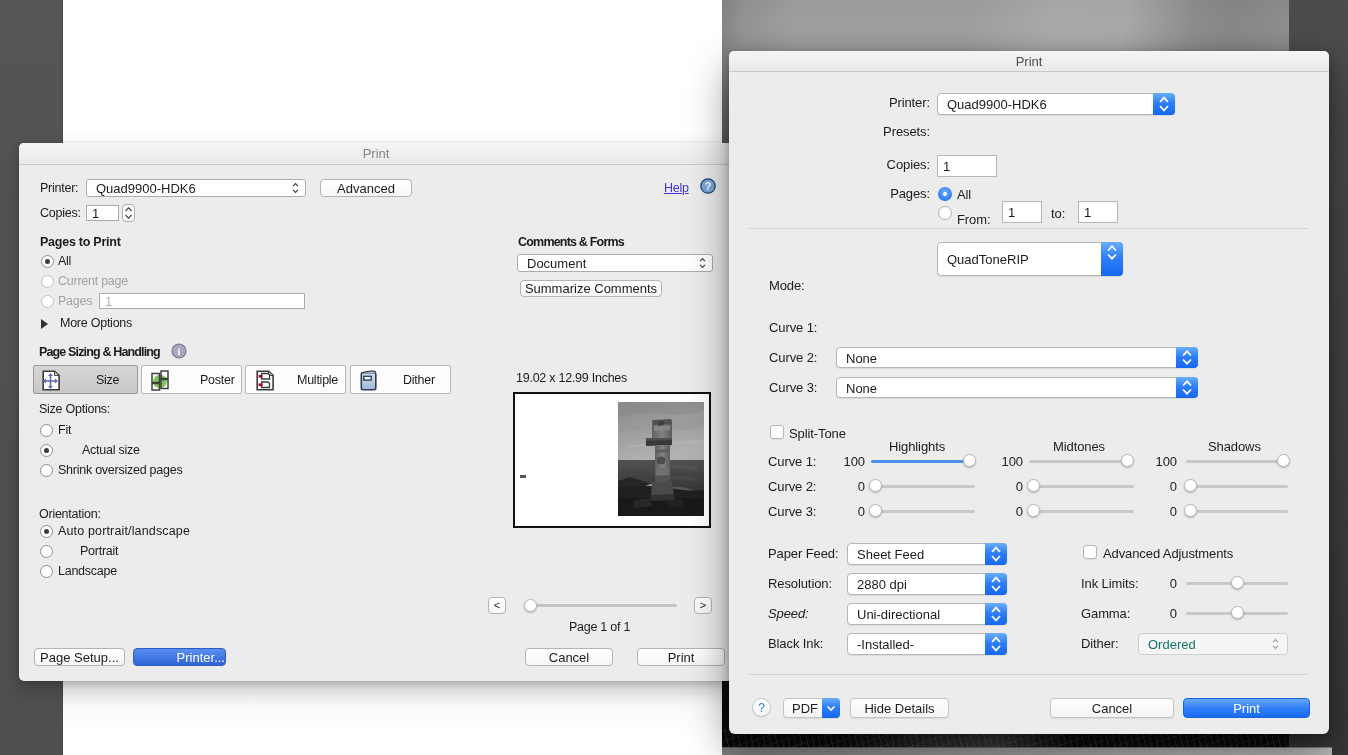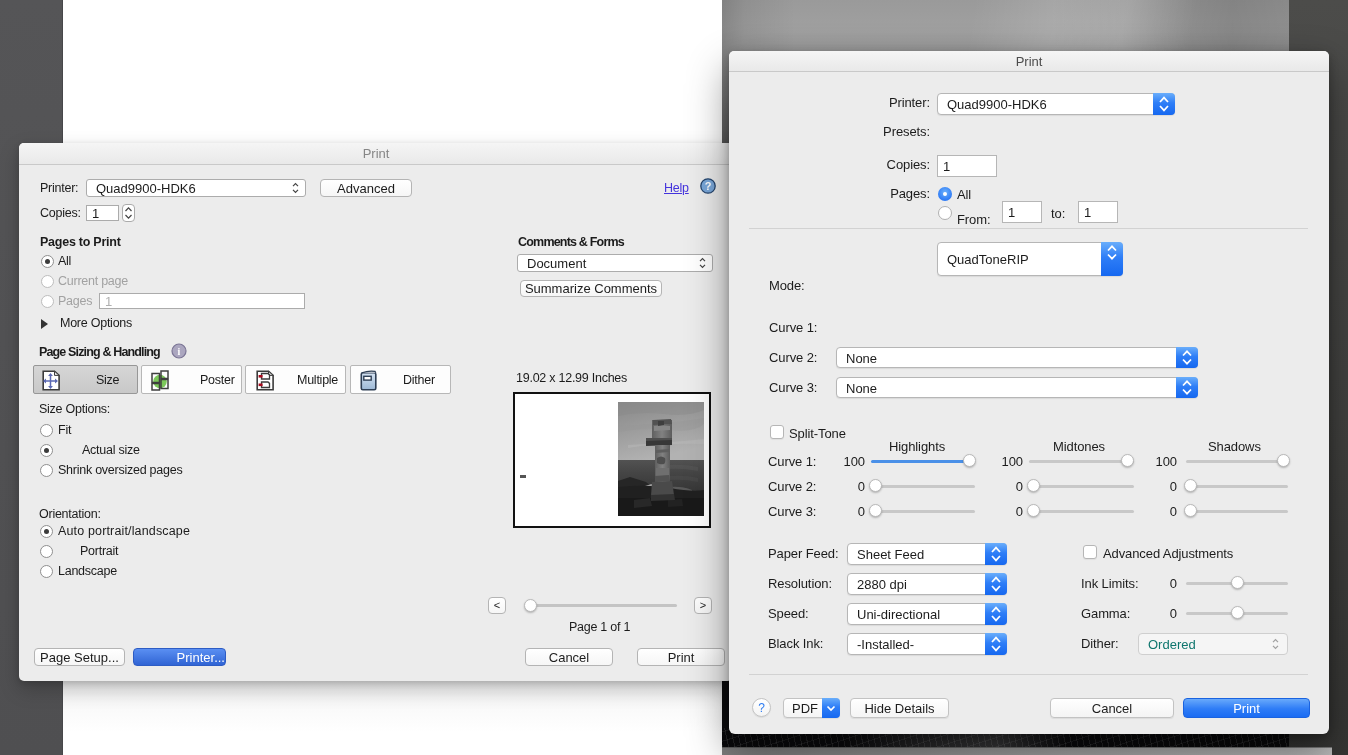--- a/index.html
+++ b/index.html
@@ -347,21 +347,21 @@
             <path d="M7 9 L11 4.6 L15 9 M7 13 L11 17.4 L15 13" fill="none" stroke="#fff" stroke-width="1.7"></path>
           </svg></div>
     </div>
     <div class="lbl" style="left:39px;top:525px;">Resolution:</div>
     <div class="msel" style="left:118px;top:522px;width:160px;height:22px;">
       <span class="tx">2880 dpi</span>
       <div class="cap"><svg width="22" height="22" viewBox="0 0 22 22">
             <path d="M7 9 L11 4.6 L15 9 M7 13 L11 17.4 L15 13" fill="none" stroke="#fff" stroke-width="1.7"></path>
           </svg></div>
     </div>
-    <div class="lbl" style="left:39px;top:555px;">Speed:</div>
+    <div class="lbl" style="left:39px;top:555px;font-style:italic;">Speed:</div>
     <div class="msel" style="left:118px;top:552px;width:160px;height:22px;">
       <span class="tx">Uni-directional</span>
       <div class="cap"><svg width="22" height="22" viewBox="0 0 22 22">
             <path d="M7 9 L11 4.6 L15 9 M7 13 L11 17.4 L15 13" fill="none" stroke="#fff" stroke-width="1.7"></path>
           </svg></div>
     </div>
     <div class="lbl" style="left:39px;top:585px;">Black Ink:</div>
     <div class="msel" style="left:118px;top:582px;width:160px;height:22px;">
       <span class="tx">-Installed-</span>
       <div class="cap"><svg width="22" height="22" viewBox="0 0 22 22">

